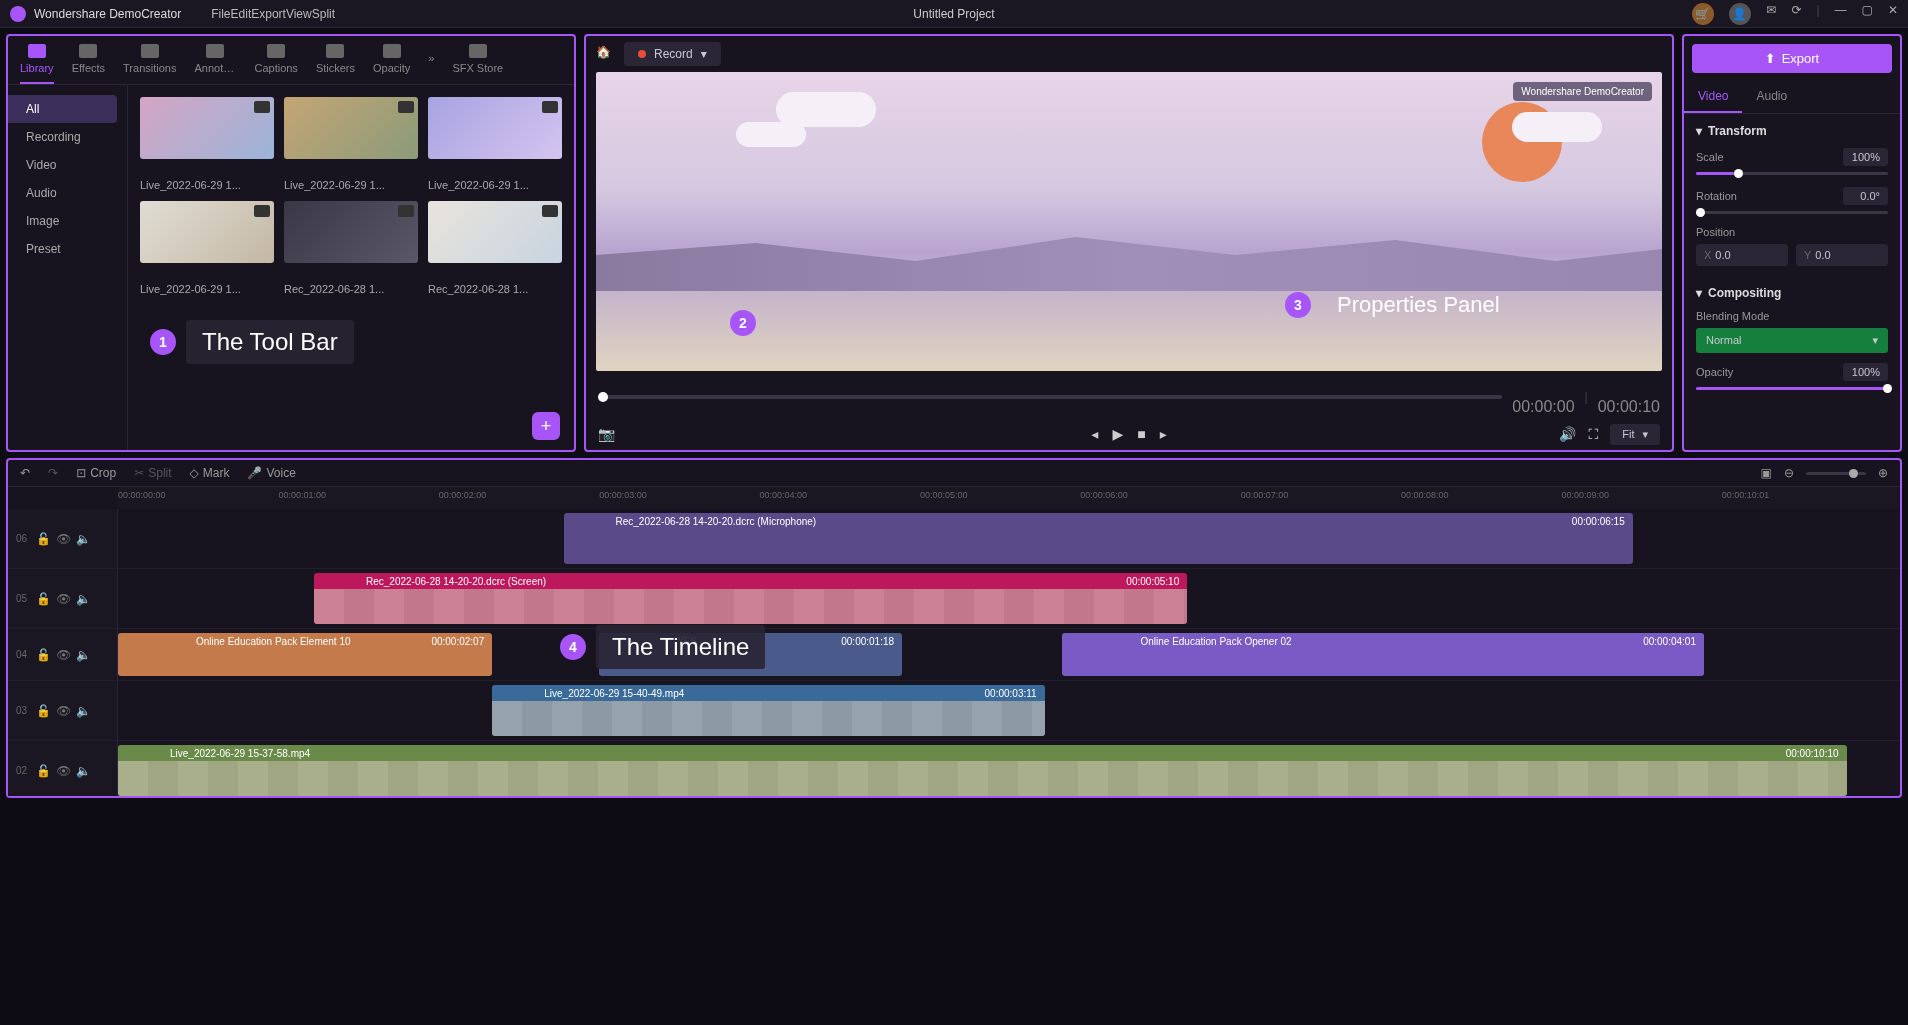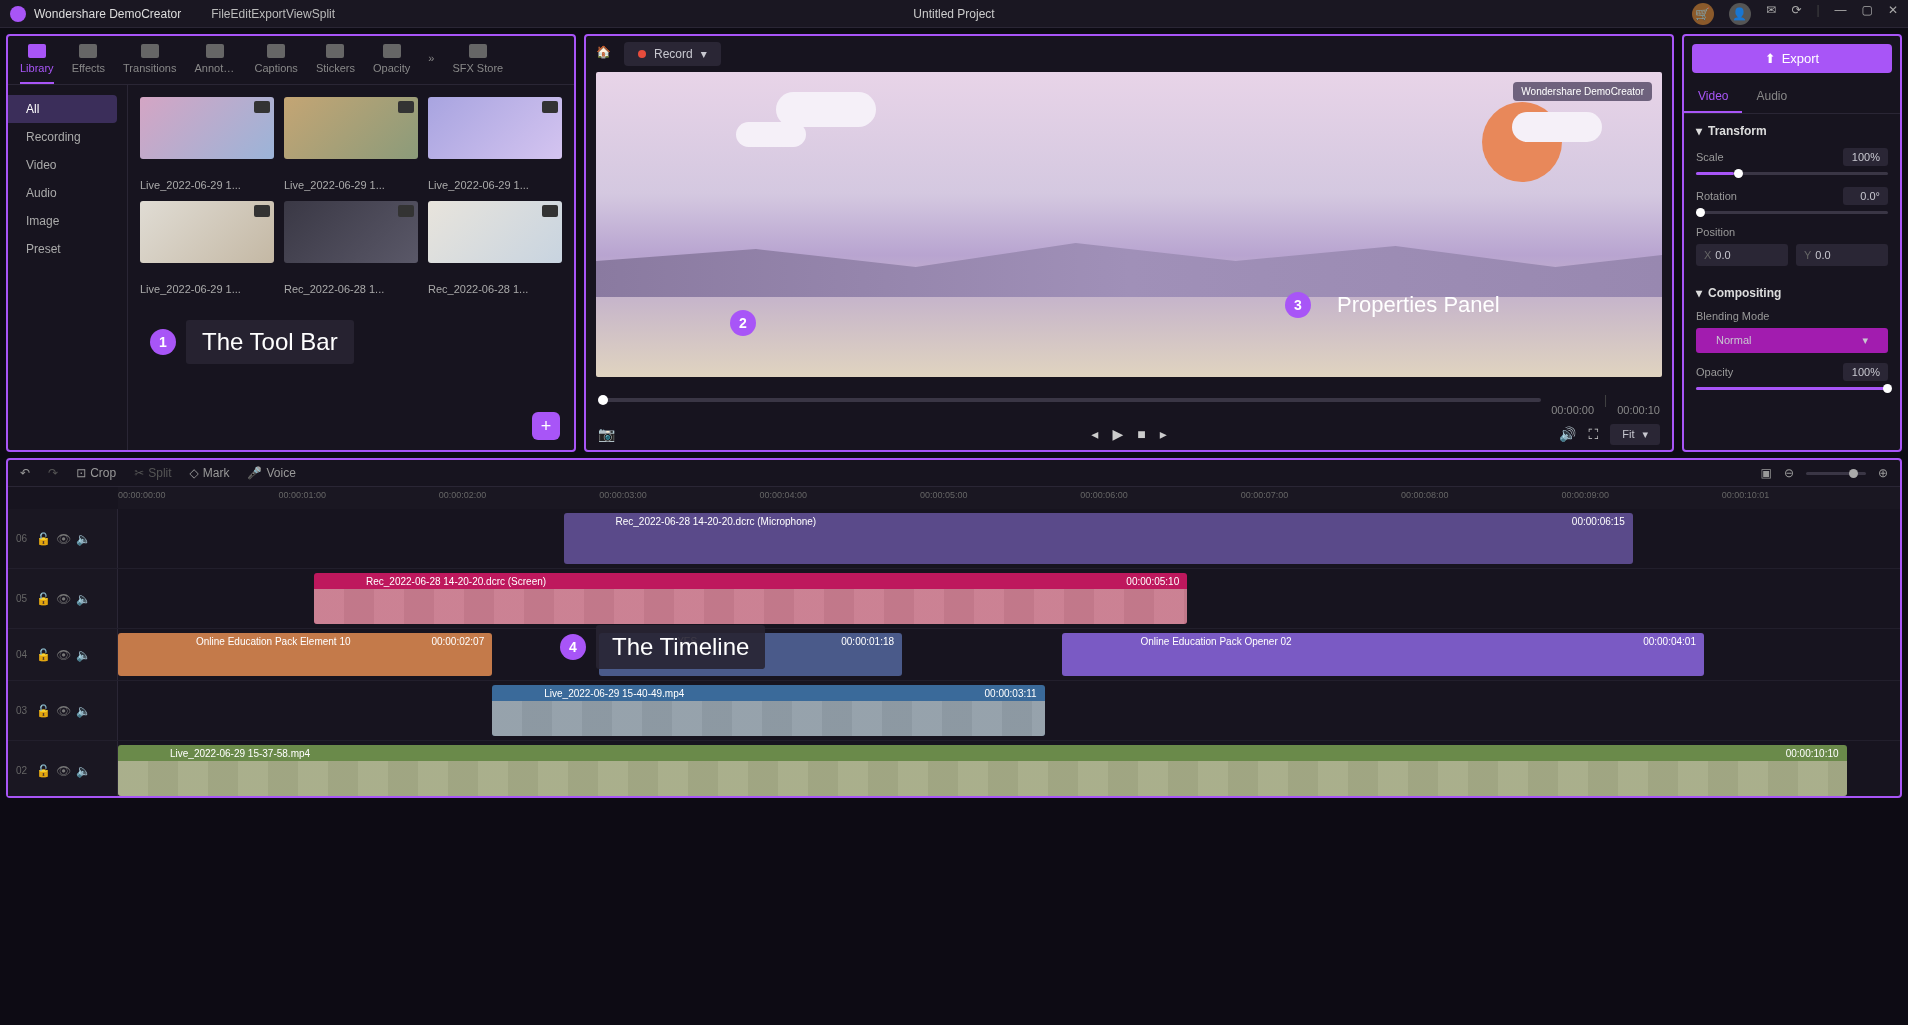--- a/index.html
+++ b/index.html
@@ -55,21 +55,21 @@
 .sun { position: absolute; top: 30px; right: 100px; width: 80px; height: 80px; background: #e8885a; border-radius: 50%; }
 .cloud { position: absolute; background: #f5f0f8; border-radius: 20px; }
 .c1 { top: 20px; left: 180px; width: 100px; height: 35px; }
 .c2 { top: 50px; left: 140px; width: 70px; height: 25px; }
 .c3 { top: 40px; right: 60px; width: 90px; height: 30px; }
 .hills { position: absolute; bottom: 80px; left: 0; right: 0; height: 60px; background: linear-gradient(90deg, #8a7aa0 0%, #a090b8 50%, #9888b0 100%); clip-path: polygon(0 100%, 0 40%, 15% 20%, 30% 50%, 45% 10%, 60% 40%, 75% 15%, 90% 50%, 100% 30%, 100% 100%); }
 .watermark { position: absolute; top: 10px; right: 10px; background: rgba(60,50,80,0.7); padding: 4px 8px; border-radius: 4px; font-size: 10px; color: #fff; }
 .preview-controls { display: flex; align-items: center; padding: 6px 12px; gap: 10px; }
 .scrub { flex: 1; height: 4px; background: #3a3645; border-radius: 2px; position: relative; }
 .scrub .knob { position: absolute; left: 0; top: -3px; width: 10px; height: 10px; background: #fff; border-radius: 50%; }
-.time-display { font-size: 11px; color: #888; margin-top: 21px; }
+.time-display { font-size: 16px; color: #888; margin-top: 21px; }
 .play-controls { display: flex; align-items: center; padding: 4px 12px 8px; gap: 14px; justify-content: center; position: relative; }
 .play-controls .ctl { cursor: pointer; color: #ccc; font-size: 14px; }
 .play-controls .left-ctl { position: absolute; left: 12px; }
 .play-controls .right-ctls { position: absolute; right: 12px; display: flex; gap: 12px; align-items: center; }
 .fit-select { background: #2a2635; padding: 4px 12px; border-radius: 3px; font-size: 11px; display: flex; align-items: center; gap: 8px; }
 
 
 .props-panel { width: 220px; display: flex; flex-direction: column; padding: 0; }
 .export-btn { margin: 8px; background: #a855f7; color: #fff; padding: 7px; text-align: center; border-radius: 4px; cursor: pointer; font-size: 13px; display: flex; align-items: center; justify-content: center; gap: 6px; }
 .prop-tabs { display: flex; border-bottom: 1px solid #2a2635; }
@@ -79,21 +79,21 @@
 .prop-header { font-weight: 600; color: #ddd; font-size: 12px; margin-bottom: 10px; display: flex; align-items: center; gap: 6px; }
 .prop-row { display: flex; justify-content: space-between; align-items: center; margin-bottom: 6px; font-size: 11px; }
 .prop-row .label { color: #999; }
 .prop-val { background: #2a2635; padding: 3px 8px; border-radius: 3px; font-size: 11px; min-width: 45px; text-align: right; }
 .slider { height: 3px; background: #3a3645; border-radius: 2px; margin-bottom: 12px; position: relative; }
 .slider .fill { height: 100%; background: #a855f7; border-radius: 2px; }
 .slider .knob { position: absolute; top: -3px; width: 9px; height: 9px; background: #fff; border-radius: 50%; }
 .pos-inputs { display: flex; gap: 8px; }
 .pos-input { flex: 1; background: #2a2635; padding: 5px 8px; border-radius: 3px; font-size: 11px; display: flex; gap: 4px; }
 .pos-input .axis { color: #666; }
-.blend-select { width: 100%; background: #a21caf; padding: 6px 20px; border-radius: 3px; font-size: 11px; display: flex; justify-content: space-between; }
+.blend-select { width: 100%; background: #15803d; padding: 6px 10px; border-radius: 3px; font-size: 11px; display: flex; justify-content: space-between; }
 
 
 .timeline-wrap { border: 2px solid #a855f7; border-radius: 4px; margin: 0 6px; background: #17141f; height: 340px; display: flex; flex-direction: column; }
 .timeline-tools { display: flex; align-items: center; padding: 6px 12px; gap: 18px; border-bottom: 1px solid #2a2635; }
 .tl-tool { color: #999; cursor: pointer; font-size: 12px; display: flex; align-items: center; gap: 4px; }
 .tl-tool.disabled { color: #555; }
 .tl-right { margin-left: auto; display: flex; gap: 12px; align-items: center; }
 .zoom-slider { width: 60px; height: 3px; background: #3a3645; border-radius: 2px; position: relative; }
 .zoom-slider .knob { position: absolute; right: 8px; top: -3px; width: 9px; height: 9px; background: #aaa; border-radius: 50%; }
 .ruler { height: 22px; background: #1a1722; position: relative; font-size: 9px; color: #666; margin-left: 110px; }

